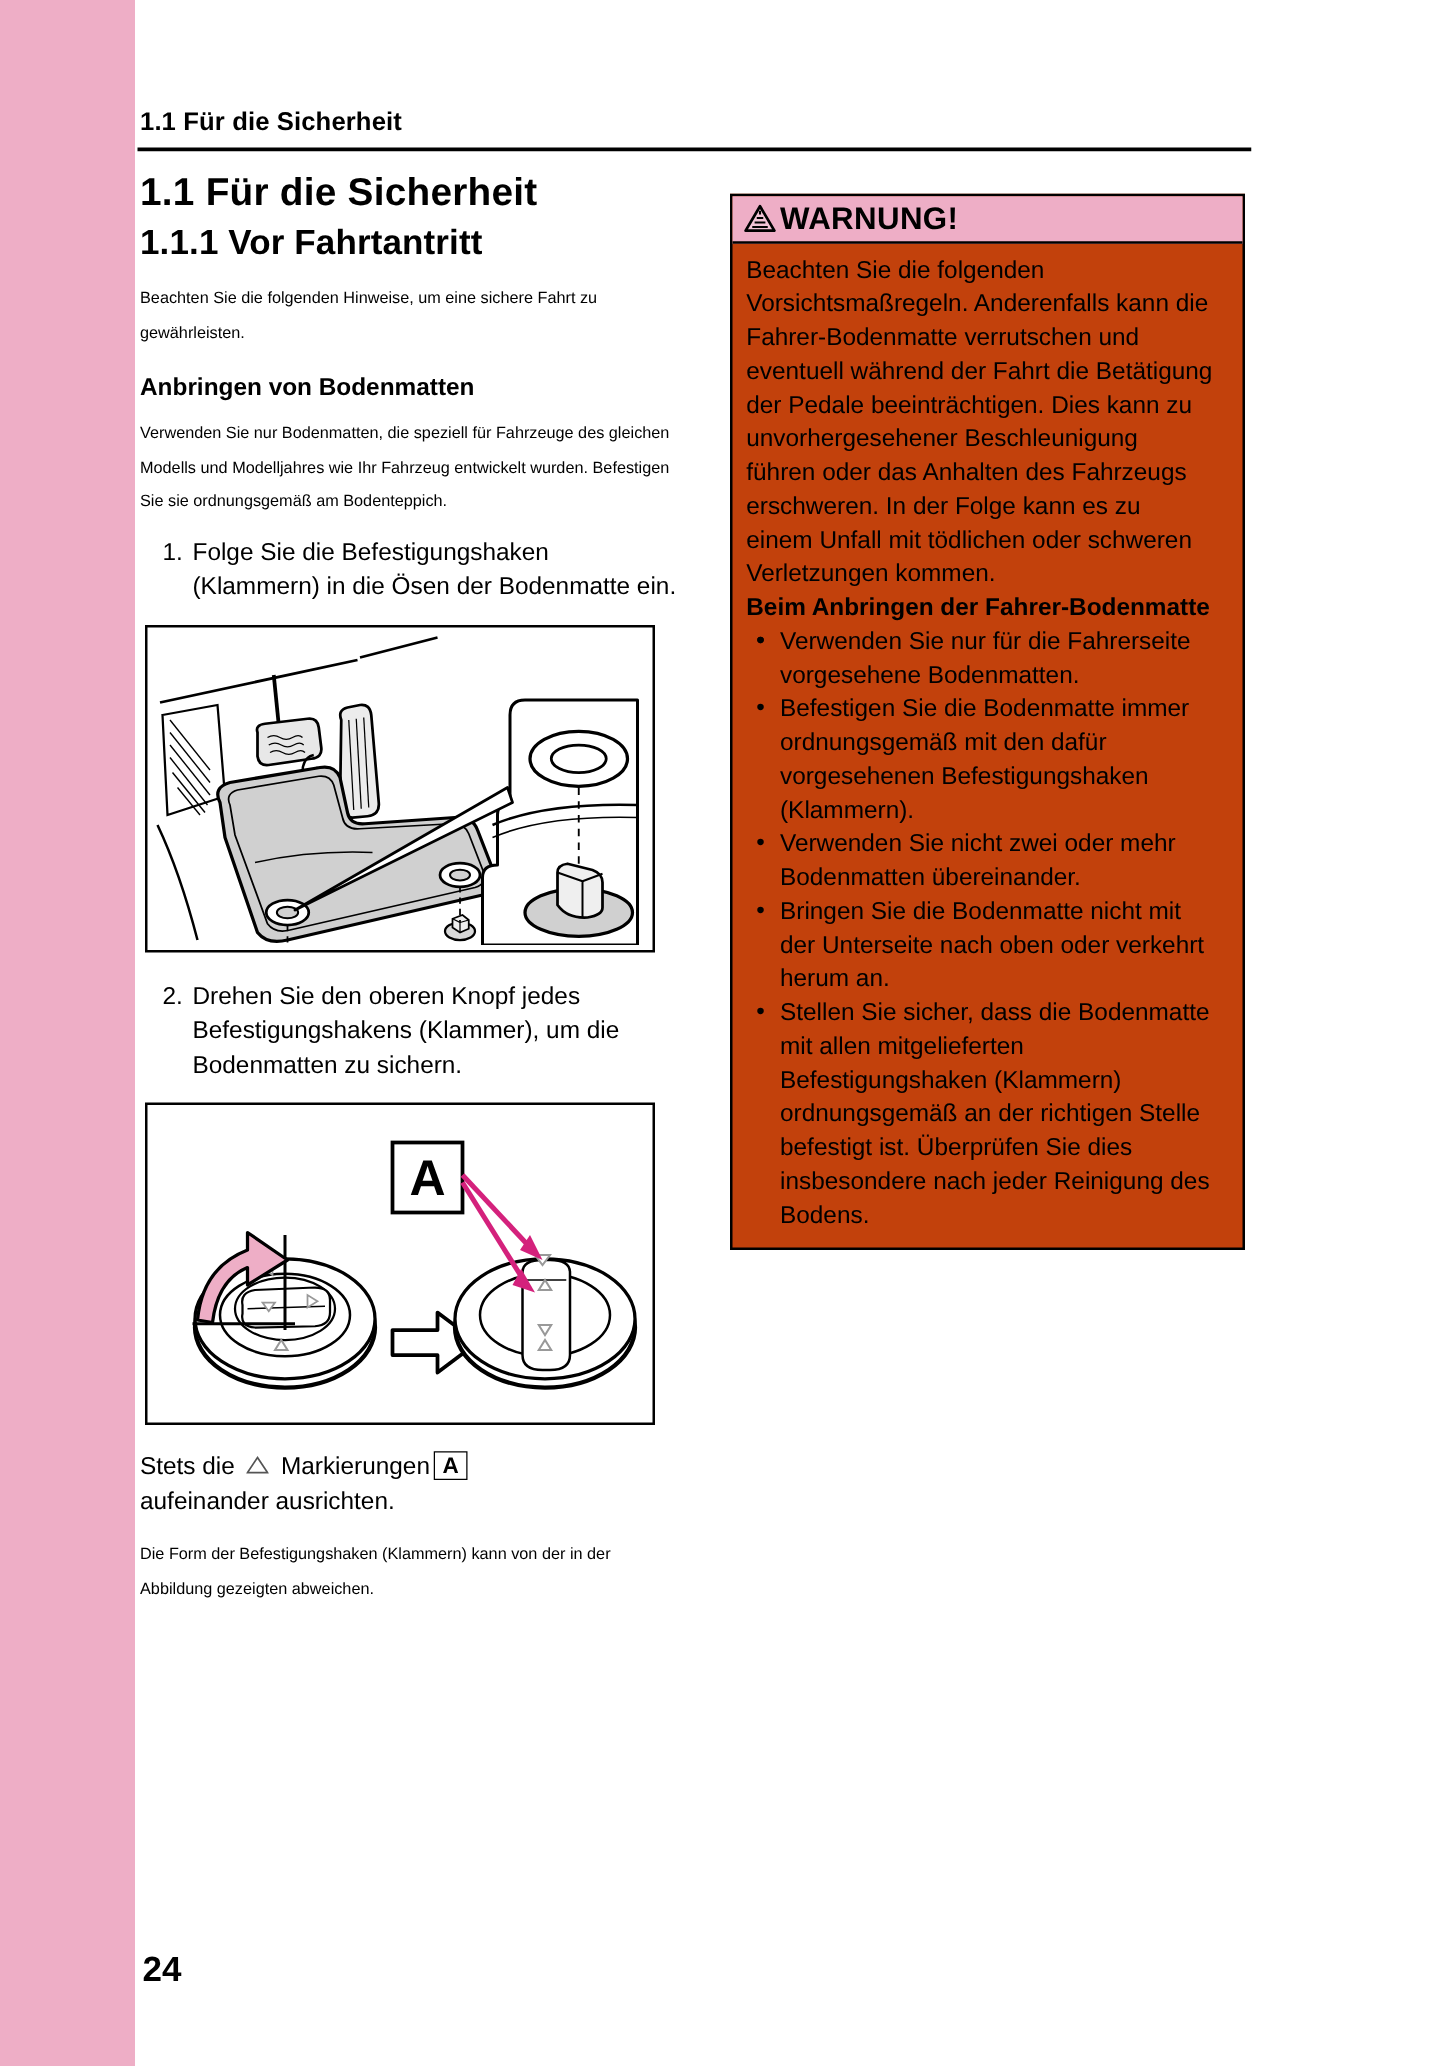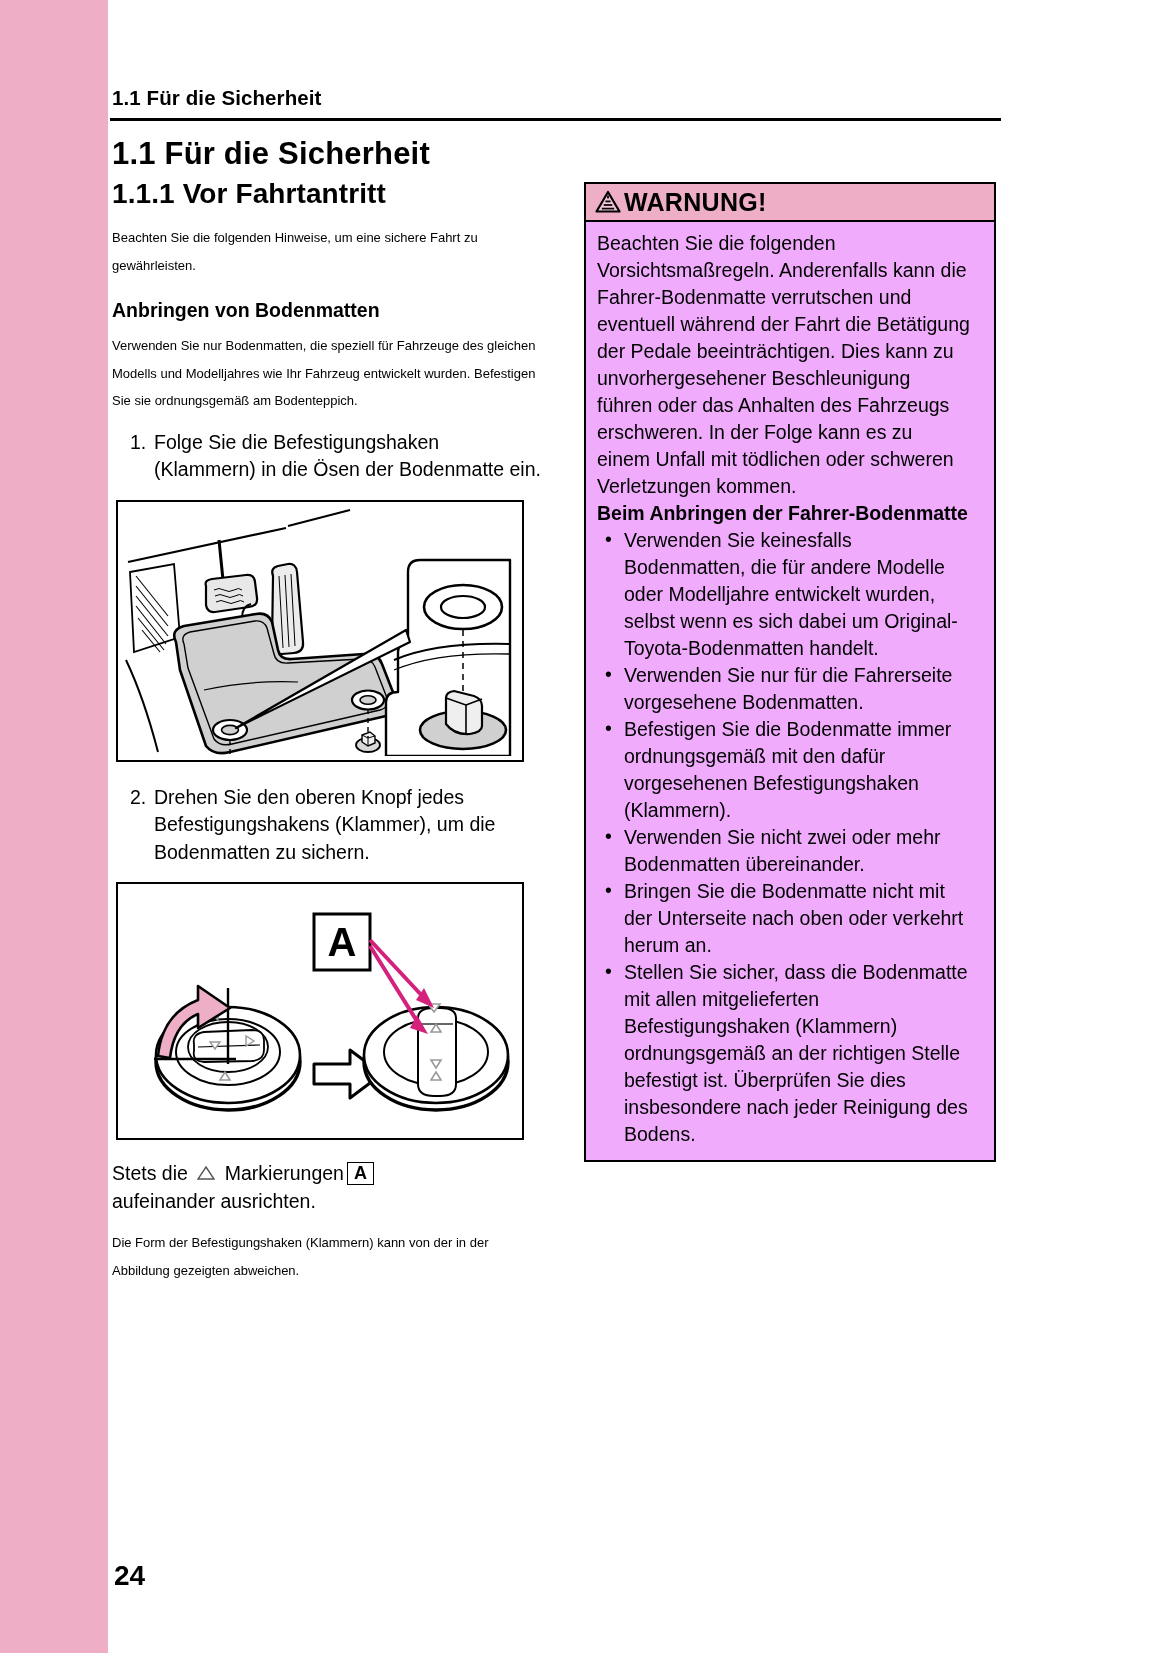--- a/index.html
+++ b/index.html
@@ -71,21 +71,21 @@
   .boxed-a{
     display:inline-block;border:1.5px solid #000;
     padding:0px 6px 1px 6px;font-weight:bold;font-size:18px;
     line-height:20px;vertical-align:1px;margin-left:3px;
   }
   .pagenum{
     position:absolute;left:6px;top:1560px;font-size:28px;font-weight:bold;
   }
   
   .warnbox{
-    border:2.5px solid #000;background:#f0abfc;margin-top:27px;
+    border:2.5px solid #000;background:#c2410c;
   }
   .warnhead{
     background:#eeaec6;border-bottom:2.5px solid #000;
     height:36px;display:flex;align-items:center;padding-left:9px;
   }
   .warnhead .wtitle{
     font-size:25px;font-weight:bold;letter-spacing:.3px;margin-left:3px;
   }
   .warnbody{
     padding:8px 24px 12px 11px;
@@ -280,21 +280,21 @@
             <path d="M10.4 11.4 L15.6 11.4" stroke="#000" stroke-width="1.7"></path>
             <path d="M13 5.5 L13 8.5" stroke="#000" stroke-width="1.7"></path>
           </svg>
         </span>
         <span class="wtitle">WARNUNG!</span>
       </div>
       <div class="warnbody">
         <p>Beachten Sie die folgenden Vorsichtsmaßregeln. Anderenfalls kann die Fahrer-Bodenmatte verrutschen und eventuell während der Fahrt die Betätigung der Pedale beeinträchtigen. Dies kann zu unvorhergesehener Beschleunigung führen oder das Anhalten des Fahrzeugs erschweren. In der Folge kann es zu einem Unfall mit tödlichen oder schweren Verletzungen kommen.</p>
         <p class="bld">Beim Anbringen der Fahrer-Bodenmatte</p>
         <ul class="wlist">
-          <li><span class="bul">•</span><span>Verwenden Sie keinesfalls Bodenmatten, die für andere Modelle oder Modelljahre entwickelt wurden, selbst wenn es sich dabei um Original-Toyota-Bodenmatten handelt.</span></li>
+          <li><span class="bul">•</span></li>
           <li><span class="bul">•</span><span>Verwenden Sie nur für die Fahrerseite vorgesehene Bodenmatten.</span></li>
           <li><span class="bul">•</span><span>Befestigen Sie die Bodenmatte immer ordnungsgemäß mit den dafür vorgesehenen Befestigungshaken (Klammern).</span></li>
           <li><span class="bul">•</span><span>Verwenden Sie nicht zwei oder mehr Bodenmatten übereinander.</span></li>
           <li><span class="bul">•</span><span>Bringen Sie die Bodenmatte nicht mit der Unterseite nach oben oder verkehrt herum an.</span></li>
         </ul>
         <ul class="wlist">
           <li><span class="bul">•</span><span>Stellen Sie sicher, dass die Bodenmatte mit allen mitgelieferten Befestigungshaken (Klammern) ordnungsgemäß an der richtigen Stelle befestigt ist. Überprüfen Sie dies insbesondere nach jeder Reinigung des Bodens.</span></li>
         </ul>
       </div>
     </div>

